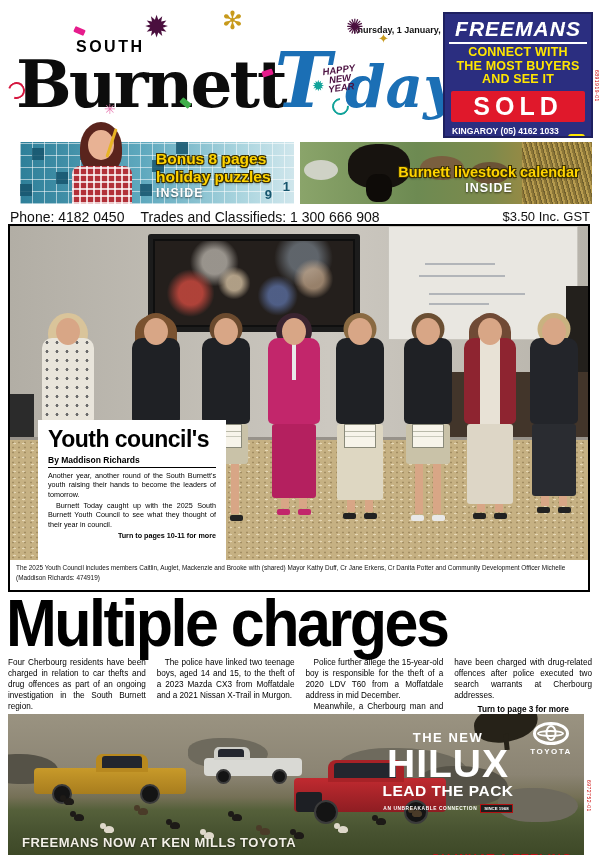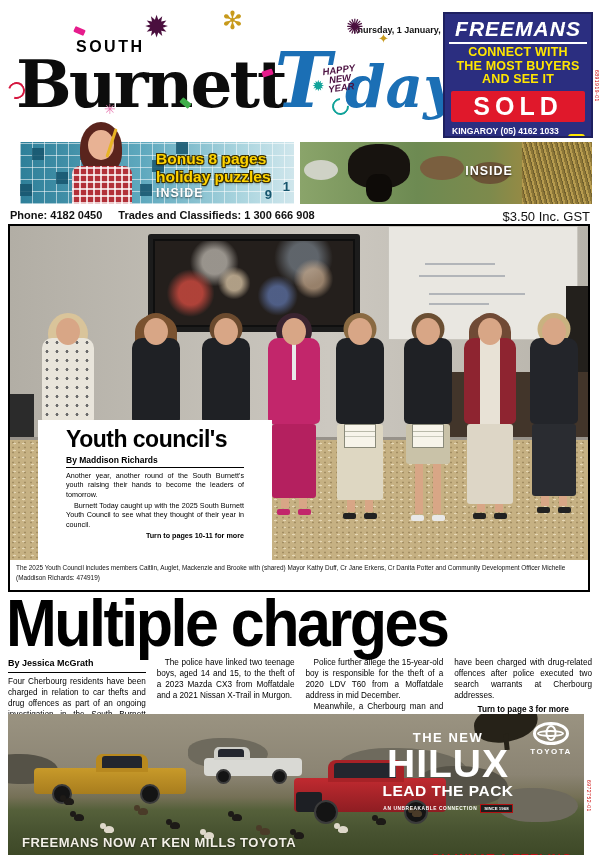--- a/index.html
+++ b/index.html
@@ -58,21 +58,21 @@
                        repeating-linear-gradient(90deg,rgba(255,255,255,.75) 0 2px,transparent 2px 7px);}
   .pw-pencil{position:absolute;left:44px;top:6px;width:3px;height:30px;background:#e8b425;transform:rotate(18deg);border-radius:1px;}
 
   .blive{left:300px;width:292px;
       background:linear-gradient(90deg,#8aa46a,#6d8a52 40%,#7d8a4c 65%,#9c8a42 80%,#b09a4c);}
   .cow{position:absolute;border-radius:50%;}
   .blive .hay{position:absolute;right:0;top:0;width:70px;height:62px;opacity:.9;
       background:repeating-linear-gradient(75deg,#b89c4f 0 2px,#8a7436 2px 4px,#6b5a2a 4px 5px);}
 
   
-  .phoneline{position:absolute;top:209px;left:10px;font-size:11px;font-weight:700;color:#111;}
+  .phoneline{position:absolute;top:209px;left:10px;font-size:14px;font-weight:400;color:#111;}
   .phoneline span{margin-right:16px;}
   .price{position:absolute;top:209px;right:10px;font-size:13px;font-weight:400;color:#111;}
 
   
   .photoframe{position:absolute;left:8px;top:224px;width:582px;height:368px;border:2px solid #000;box-sizing:border-box;}
   .photo{position:absolute;left:0;top:0;right:0;bottom:30px;overflow:hidden;
          background:linear-gradient(90deg,#b2aea5,#ccc8c0 55%,#b7b3aa);}
   .tv{position:absolute;left:138px;top:8px;width:202px;height:88px;background:#0f0f0f;border:5px solid #1c1c1c;border-radius:3px;}
   .tv .screen{position:absolute;inset:2px;background:#241f1c;filter:blur(.7px);
       background-image:radial-gradient(circle at 18% 62%,rgba(190,70,60,.9) 0 7%,transparent 14%),
@@ -120,21 +120,21 @@
   .p5{left:318px} .p5 .hair{background:#8a6a42}
   .p5 .torso{background:#1f2125} .p5 .lower{background:#ded7c2;width:46px;height:76px} .p5 .legs i{height:12px}
   .p6{left:386px} .p6 .hair{background:#6b4f33}
   .p6 .torso{background:#1f2125} .p6 .lower{background:#c9c2a8;width:44px;height:40px} .p6 .legs i{height:50px} .p6 .shoes i{background:#e8e8e8}
   .p7{left:448px} .p7 .hair{background:#704a35} .p7 .hairlong{background:#704a35;height:70px}
   .p7 .torso{background:linear-gradient(90deg,#8e2430 0 30%,#e8e2d6 30% 70%,#8e2430 70%);width:52px}
   .p7 .lower{background:#ddd6c6;width:46px;height:80px} .p7 .legs i{height:8px}
   .p8{left:512px} .p8 .hair{background:#c9b280}
   .p8 .torso{background:#23252a} .p8 .lower{background:#2a2c31;width:44px;height:72px} .p8 .legs i{height:10px}
 
-  .storybox{position:absolute;left:28px;top:194px;width:234px;height:142px;background:#fff;padding:8px 28px;box-sizing:border-box;z-index:10;}
+  .storybox{position:absolute;left:28px;top:194px;width:188px;height:142px;background:#fff;padding:8px 10px;box-sizing:border-box;z-index:10;}
   .sb-h{font:700 23px/1 "Liberation Sans",sans-serif;letter-spacing:-.5px;}
   .sb-by{font-size:8.5px;font-weight:700;border-bottom:1px solid #000;padding:4px 0 2px;margin-bottom:3px;}
   .sb-p{font-size:7.2px;line-height:1.3;text-align:justify;margin:0 0 2px;}
   .sb-p.ind{text-indent:8px;}
   .sb-more{font-size:7.2px;font-weight:700;text-align:right;}
   .caption{position:absolute;left:0;right:0;bottom:0;height:30px;background:#fff;padding:3px 6px;box-sizing:border-box;
            font-size:6.4px;line-height:1.55;color:#111;}
 
   
   .bigheadline{position:absolute;left:6px;top:590px;width:590px;font:900 61px/1 "Liberation Sans",sans-serif;
@@ -248,20 +248,21 @@
   </div>
 
   <div class="banner blive">
     <span class="cow" style="left:4px;top:18px;width:34px;height:20px;background:#cfd2c6;"></span>
     <span class="cow" style="left:120px;top:14px;width:44px;height:24px;background:#7a5f3f;"></span>
     <span class="cow" style="left:170px;top:20px;width:40px;height:22px;background:#6b5336;"></span>
     <span class="cow" style="left:48px;top:2px;width:62px;height:44px;background:#17130f;border-radius:45% 45% 40% 40%;"></span>
     <span class="cow" style="left:66px;top:32px;width:26px;height:28px;background:#0e0b08;border-radius:40%;"></span>
     <div class="hay"></div>
     <div class="btxt" style="left:86px;top:22px;width:206px;text-align:center;">
+      <div class="yellowline" style="font-size:14.5px;">Burnett livestock calendar</div>
       <div class="insidetxt">INSIDE</div>
     </div>
   </div>
 
   <div class="phoneline">
     <span>Phone: 4182 0450</span><span>Trades and Classifieds: 1 300 666 908</span>
   </div>
   <div class="price">$3.50 Inc. GST</div>
 
   <div class="photoframe">
@@ -410,21 +411,20 @@
         <div class="sb-more">Turn to pages 10-11 for more</div>
       </div>
     </div>
     <div class="caption">The 2025 Youth Council includes members Caitlin, Auglet, Mackenzie and Brooke with (shared) Mayor Kathy Duff, Cr Jane Erkens, Cr Danita Potter and Community Development Officer Michelle (Maddison Richards: 474919)</div>
   </div>
 
   <div class="bigheadline">Multiple charges</div>
 
   <div class="cols">
     <div class="col">
-      <div class="a-by">By Jessica McGrath</div>
       <div>Four Cherbourg residents have been charged in relation to car thefts and drug offences as part of an ongoing investigation in the South Burnett region.</div>
     </div>
     <div class="col">
       <div class="ind">The police have linked two teenage boys, aged 14 and 15, to the theft of a 2023 Mazda CX3 from Moffatdale and a 2021 Nissan X-Trail in Murgon.</div>
     </div>
     <div class="col">
       <div class="ind">Police further allege the 15-year-old boy is responsible for the theft of a 2020 LDV T60 from a Moffatdale address in mid December.</div>
       <div class="ind">Meanwhile, a Cherbourg man and woman</div>
     </div>
     <div class="col">

